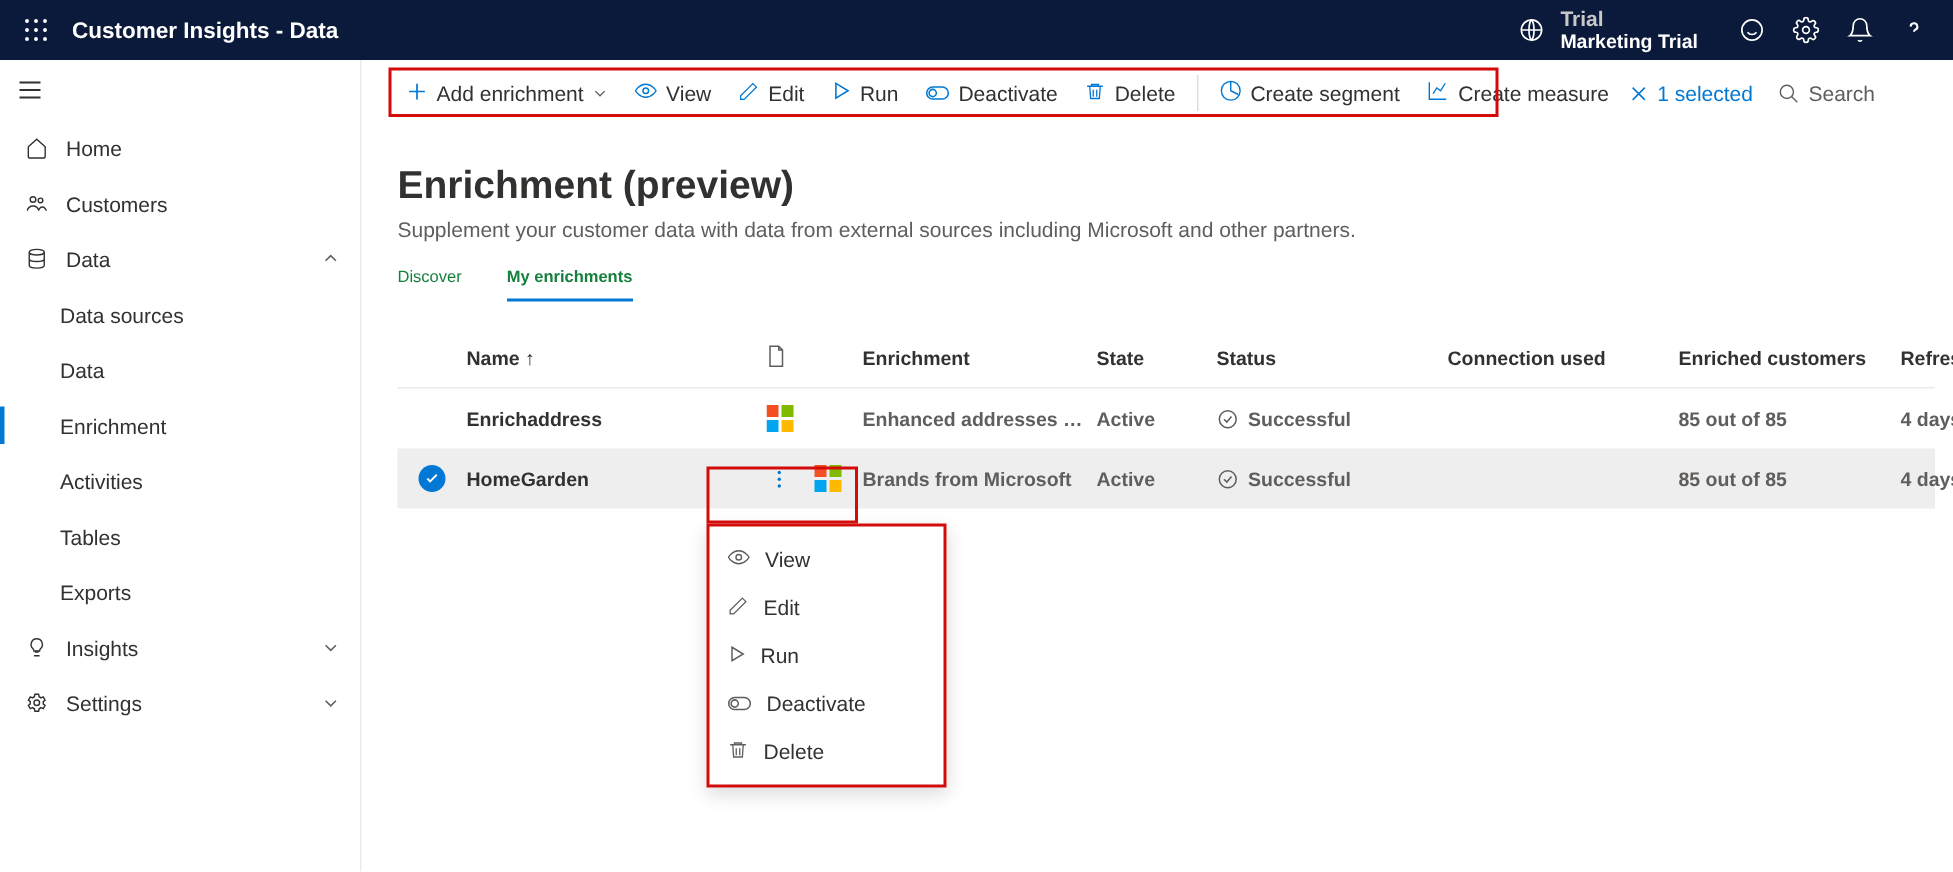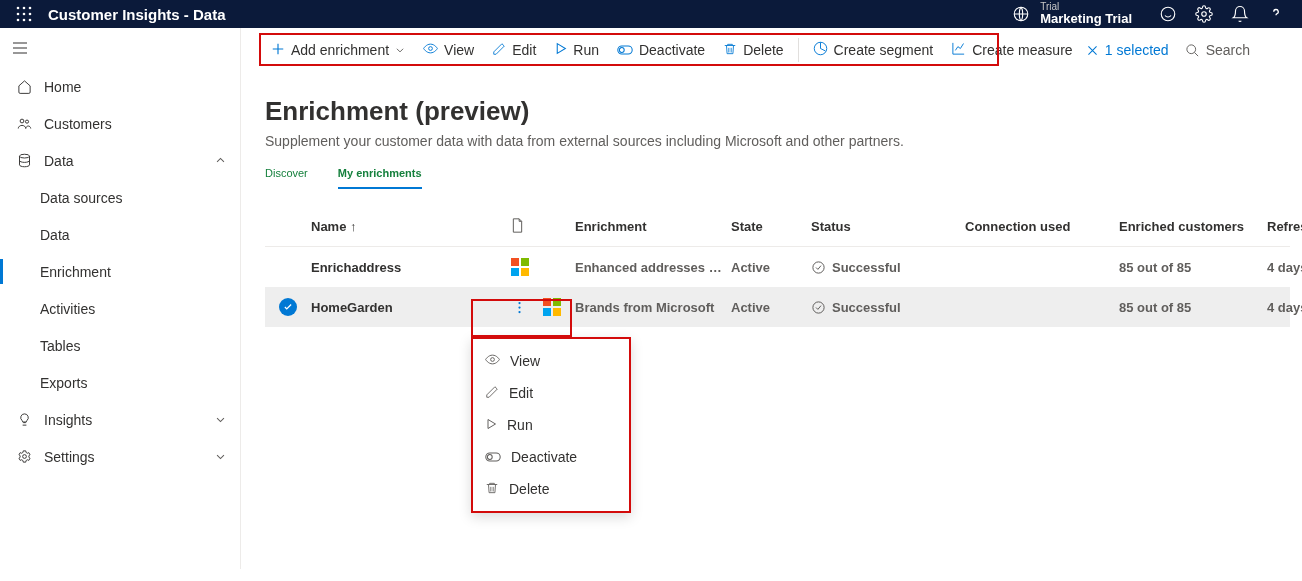--- a/index.html
+++ b/index.html
@@ -1,25 +1,25 @@
 <!DOCTYPE html>
 <html><head>
 <meta charset="utf-8">
 <style>
 * { box-sizing: border-box; margin: 0; padding: 0; }
 body { font-family: "Segoe UI", -apple-system, BlinkMacSystemFont, sans-serif; font-size: 14px; color: #323130; background: #fff; width: 1302px; height: 581px; overflow: hidden; }
 
 
-.topbar { height: 28px; background: #0b1a3a; color: #fff; display: flex; align-items: center; padding: 0 8px; }
+.topbar { height: 40px; background: #0b1a3a; color: #fff; display: flex; align-items: center; padding: 0 8px; }
 .topbar .waffle { width: 32px; height: 32px; display: flex; align-items: center; justify-content: center; cursor: pointer; }
 .topbar .app-title { font-weight: 600; margin-left: 8px; font-size: 15px; }
 .topbar .spacer { flex: 1; }
 .topbar .env { display: flex; align-items: center; gap: 10px; margin-right: 18px; cursor: pointer;}
 .topbar .env .env-text { display: flex; flex-direction: column; line-height: 1.1; }
-.topbar .env .trial { font-size: 10px; color: #c8c8c8; }
+.topbar .env .trial { font-size: 14px; color: #c8c8c8; font-weight: bold; }
 .topbar .env .name { font-size: 13px; font-weight: 600; }
 .topbar .icon-btn { width: 36px; height: 40px; display: flex; align-items: center; justify-content: center; cursor: pointer; color: #fff; }
 
 
 .shell { display: flex; height: calc(581px - 40px); }
 .leftpane { width: 241px; border-right: 1px solid #edebe9; background: #fff; display: flex; flex-direction: column; }
 .leftpane .hamburger { height: 40px; display: flex; align-items: center; padding-left: 12px; cursor: pointer;}
 .nav-item { height: 37px; display: flex; align-items: center; padding-left: 16px; gap: 12px; cursor: pointer; position: relative; font-size: 14px;}
 .nav-item.sub { padding-left: 40px; }
 .nav-item.active::before { content: ""; position: absolute; left: 0; top: 6px; bottom: 6px; width: 3px; background: #0078d4; }

